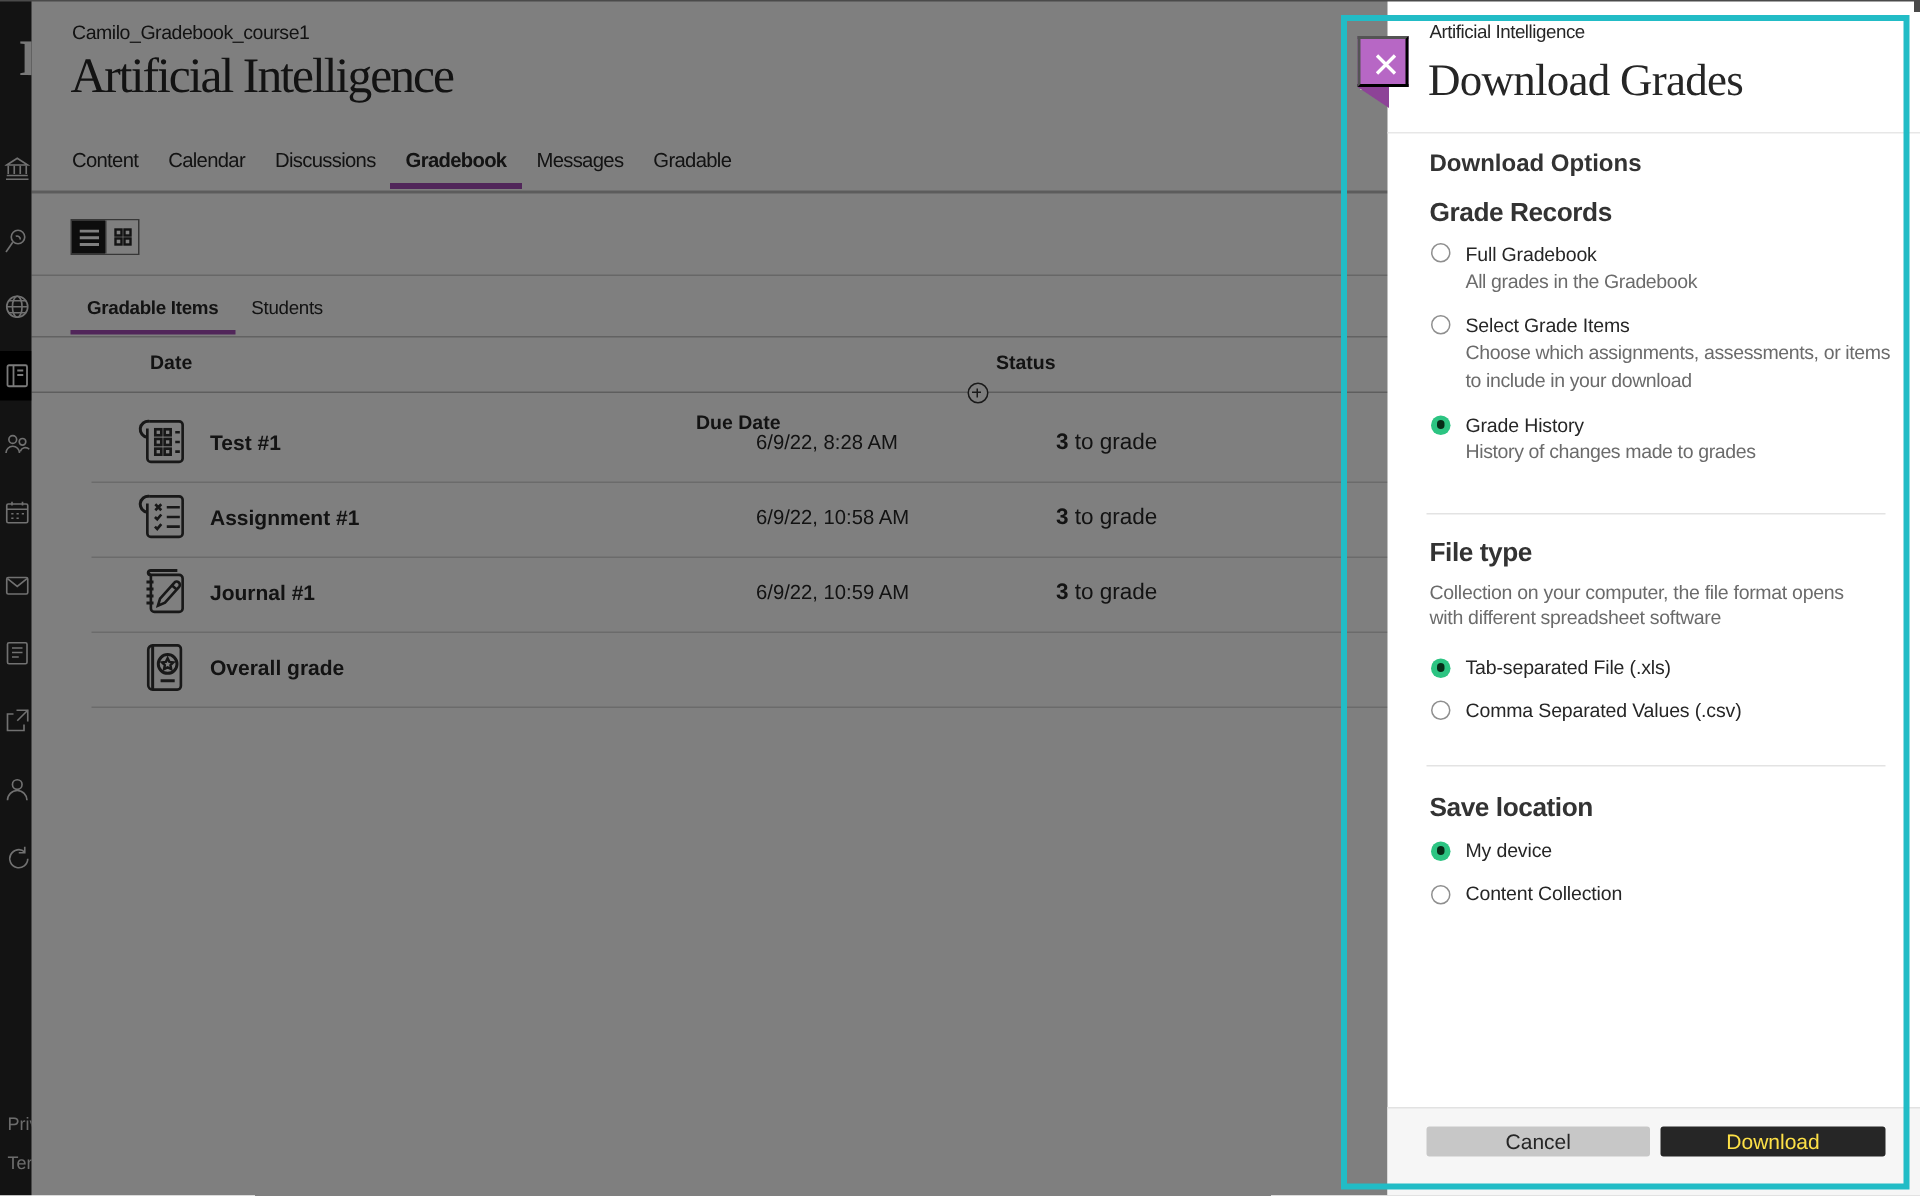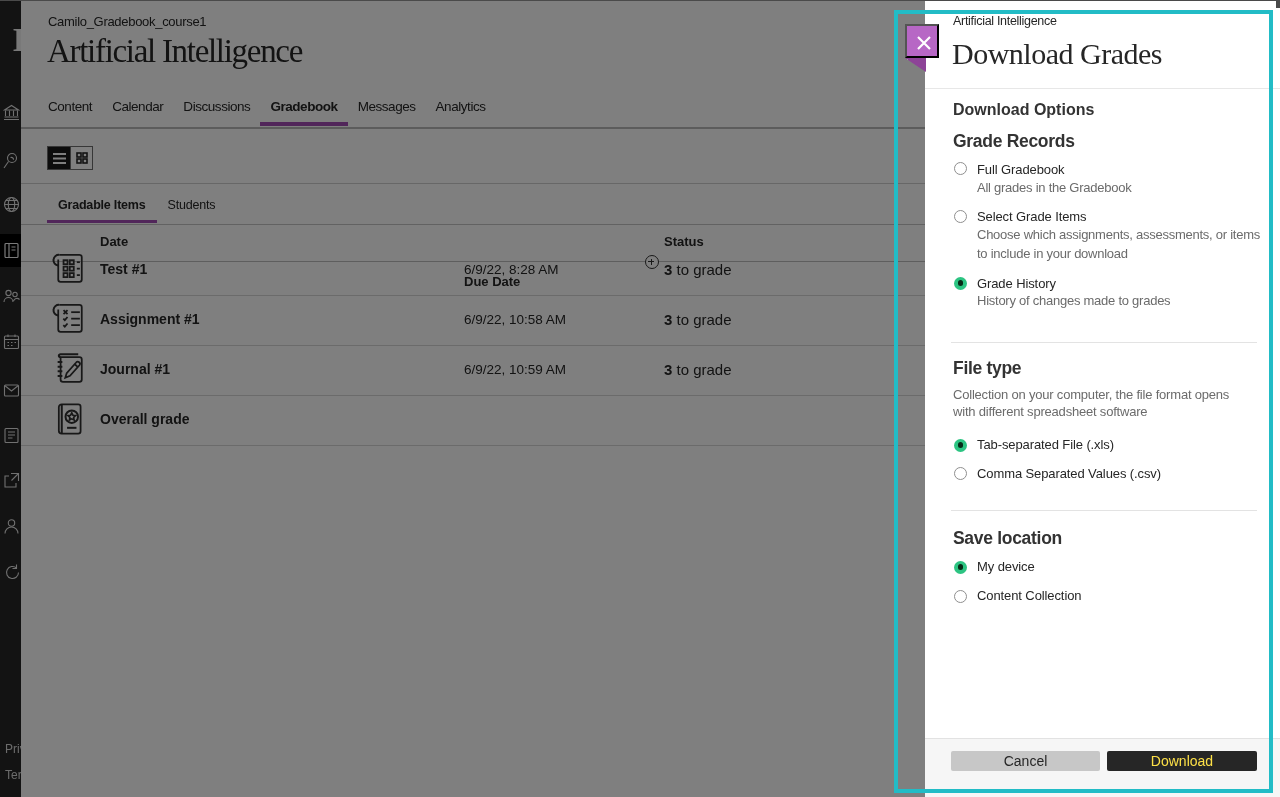--- a/index.html
+++ b/index.html
@@ -40,21 +40,21 @@
   .thead { position:absolute; top:233.5px; left:0; width:100%; font-size:13px; font-weight:bold; }
   .col-item { position:absolute; left:79px; }
   .col-due  { position:absolute; left:443px;margin-top:40px; }
   .col-status { position:absolute; left:643px; }
   .thead-divider { position:absolute; left:0; top:261px; width:1259px; height:1px; background:#bdbdbd; }
   .add-row-btn { position:absolute; left:624px; top:255px; width:14px; height:14px;
                  border:1.6px solid #333; border-radius:50%; background:#fdfdfd; }
   .add-row-btn::before, .add-row-btn::after { content:""; position:absolute; background:#333; }
   .add-row-btn::before { left:2.4px; top:4.7px; width:6px; height:1.6px; }
   .add-row-btn::after { left:4.6px; top:2.5px; width:1.6px; height:6px; }
-  .grade-rows { position:absolute; left:0; top:246px; width:1076px; }
+  .grade-rows { position:absolute; left:0; top:272px; width:1076px;padding-left:40px; }
   .grow { position:relative; height:50px; border-bottom:1px solid #d6d6d6; }
   .grow-icon { position:absolute; left:31px; top:calc(50% - 2px); transform:translateY(-50%); width:36px; height:40px; }
   .grow-icon svg { width:36px; height:40px; display:block; }
   .grow-item { position:absolute; left:79px; top:calc(50% - 2px); transform:translateY(-50%);
                font-size:14px; font-weight:600; color:#262626; }
   .grow-due { position:absolute; left:443px; top:calc(50% - 2px); transform:translateY(-50%); font-size:13.5px; }
   .grow-status { position:absolute; left:643px; top:calc(50% - 2px); transform:translateY(-50%); font-size:15px; }
   .grow-status b { font-weight:bold; }
 
   
@@ -192,21 +192,21 @@
   <main class="content">
     <div class="breadcrumb">Camilo_Gradebook_course1</div>
     <h1 class="course-title">Artificial Intelligence</h1>
 
     <nav class="tabs">
       <span class="tab">Content</span>
       <span class="tab">Calendar</span>
       <span class="tab">Discussions</span>
       <span class="tab active">Gradebook</span>
       <span class="tab">Messages</span>
-      <span class="tab">Analytics</span>
+      <span class="tab">Gradable</span>
     </nav>
     <div class="divider-full d1"></div>
 
     <div class="view-toggle">
       <span class="vt-btn active">
         <svg width="13" height="11" viewBox="0 0 13 11">
           <rect x="0" y="0" width="13" height="2" fill="#fff"></rect>
             <rect x="0" y="4.5" width="13" height="2" fill="#fff"></rect>
             <rect x="0" y="9" width="13" height="2" fill="#fff"></rect>
         </svg>

